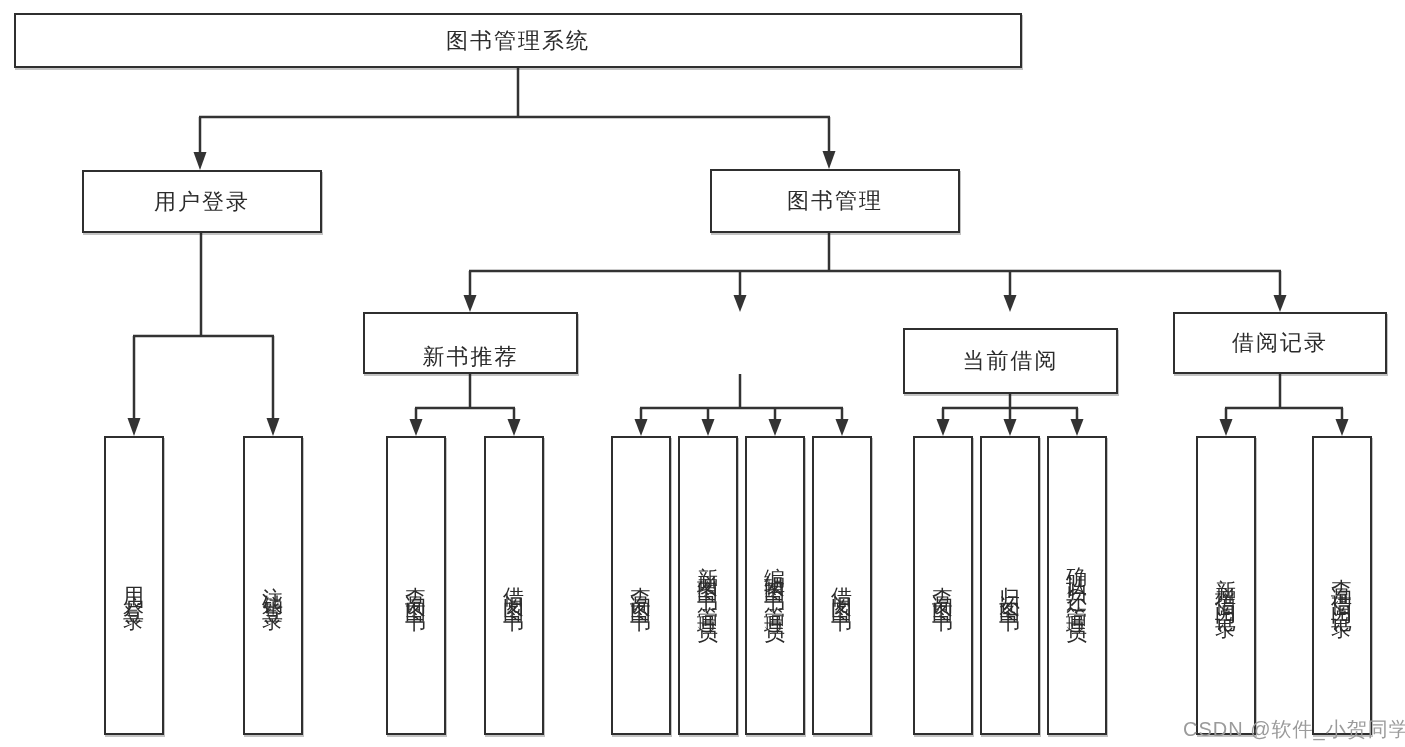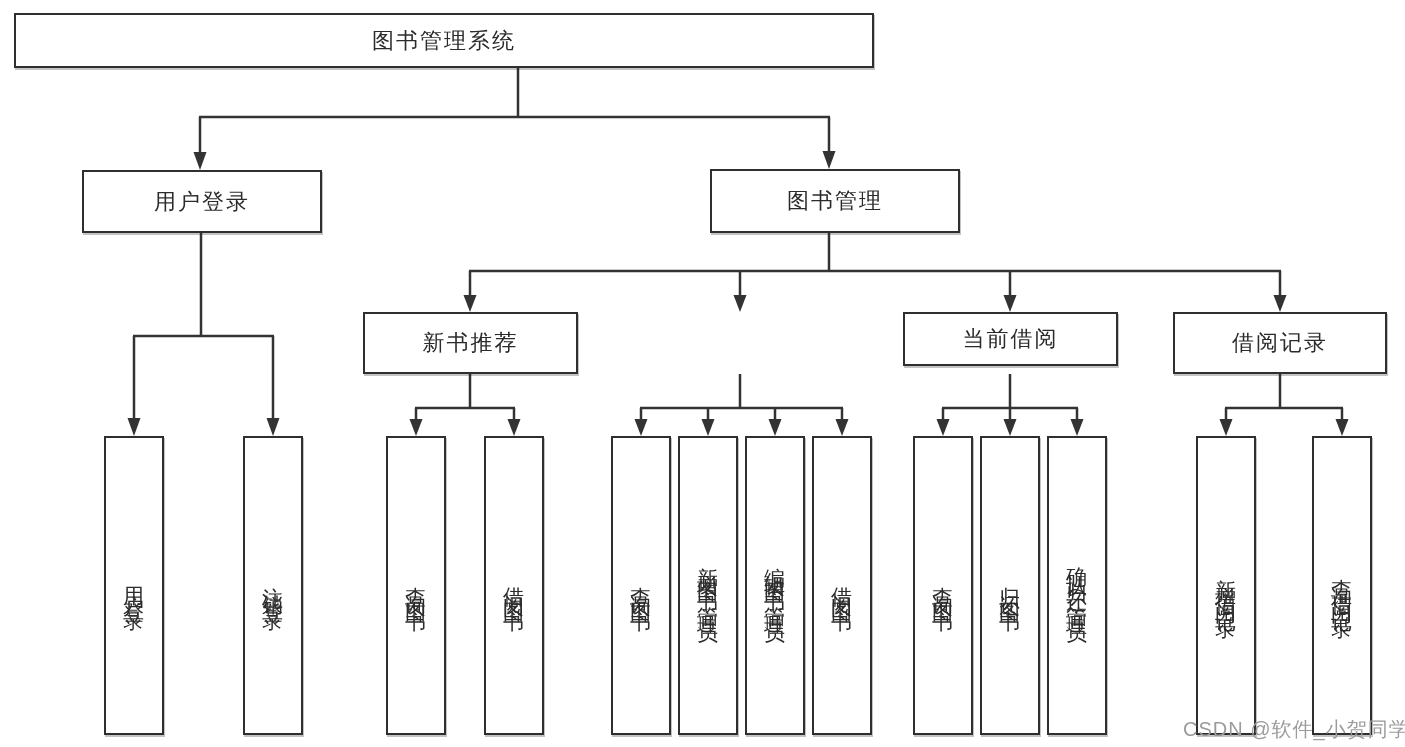--- a/index.html
+++ b/index.html
@@ -13,26 +13,26 @@
     border:2px solid #2f2f2f;display:flex;align-items:center;justify-content:center;
     box-shadow:1px 2px 0 rgba(40,40,40,0.28);z-index:2;
   }
   .hbox span{font-size:22px;letter-spacing:2px;white-space:nowrap;}
   .leaf{width:60px;height:299px;}
   .leaf span{
     writing-mode:vertical-rl;text-orientation:mixed;
     font-size:21px;letter-spacing:8px;line-height:1;white-space:nowrap;
   }
   
-  .n-root{left:14px;top:13px;width:860px;height:55px;}
+  .n-root{left:14px;top:13px;width:1008px;height:55px;}
   .n-user-login{left:82px;top:170px;width:240px;height:63px;}
   .n-book-mgmt{left:710px;top:169px;width:250px;height:64px;}
-  .n-new-books{left:363px;top:312px;width:215px;height:62px;}
+  .n-new-books{left:363px;top:312px;width:215px;height:62px;align-items:flex-end;}
   .n-book-borrow{left:633px;top:312px;width:215px;height:62px;}
-  .n-current-borrow{left:903px;top:312px;width:215px;height:54px;}
+  .n-current-borrow{left:903px;top:328px;width:215px;height:66px;}
   .n-borrow-records{left:1173px;top:312px;width:214px;height:62px;}
   .l-a1{left:104px;top:436px;} .l-a2{left:243px;top:436px;}
   .l-b1{left:386px;top:436px;} .l-b2{left:484px;top:436px;}
   .l-c1{left:611px;top:436px;} .l-c2{left:678px;top:436px;}
   .l-c3{left:745px;top:436px;} .l-c4{left:812px;top:436px;}
   .l-d1{left:913px;top:436px;} .l-d2{left:980px;top:436px;}
   .l-d3{left:1047px;top:436px;}
   .l-e1{left:1196px;top:436px;} .l-e2{left:1312px;top:436px;}
   .watermark{
     position:absolute;left:1183px;top:716px;z-index:3;

